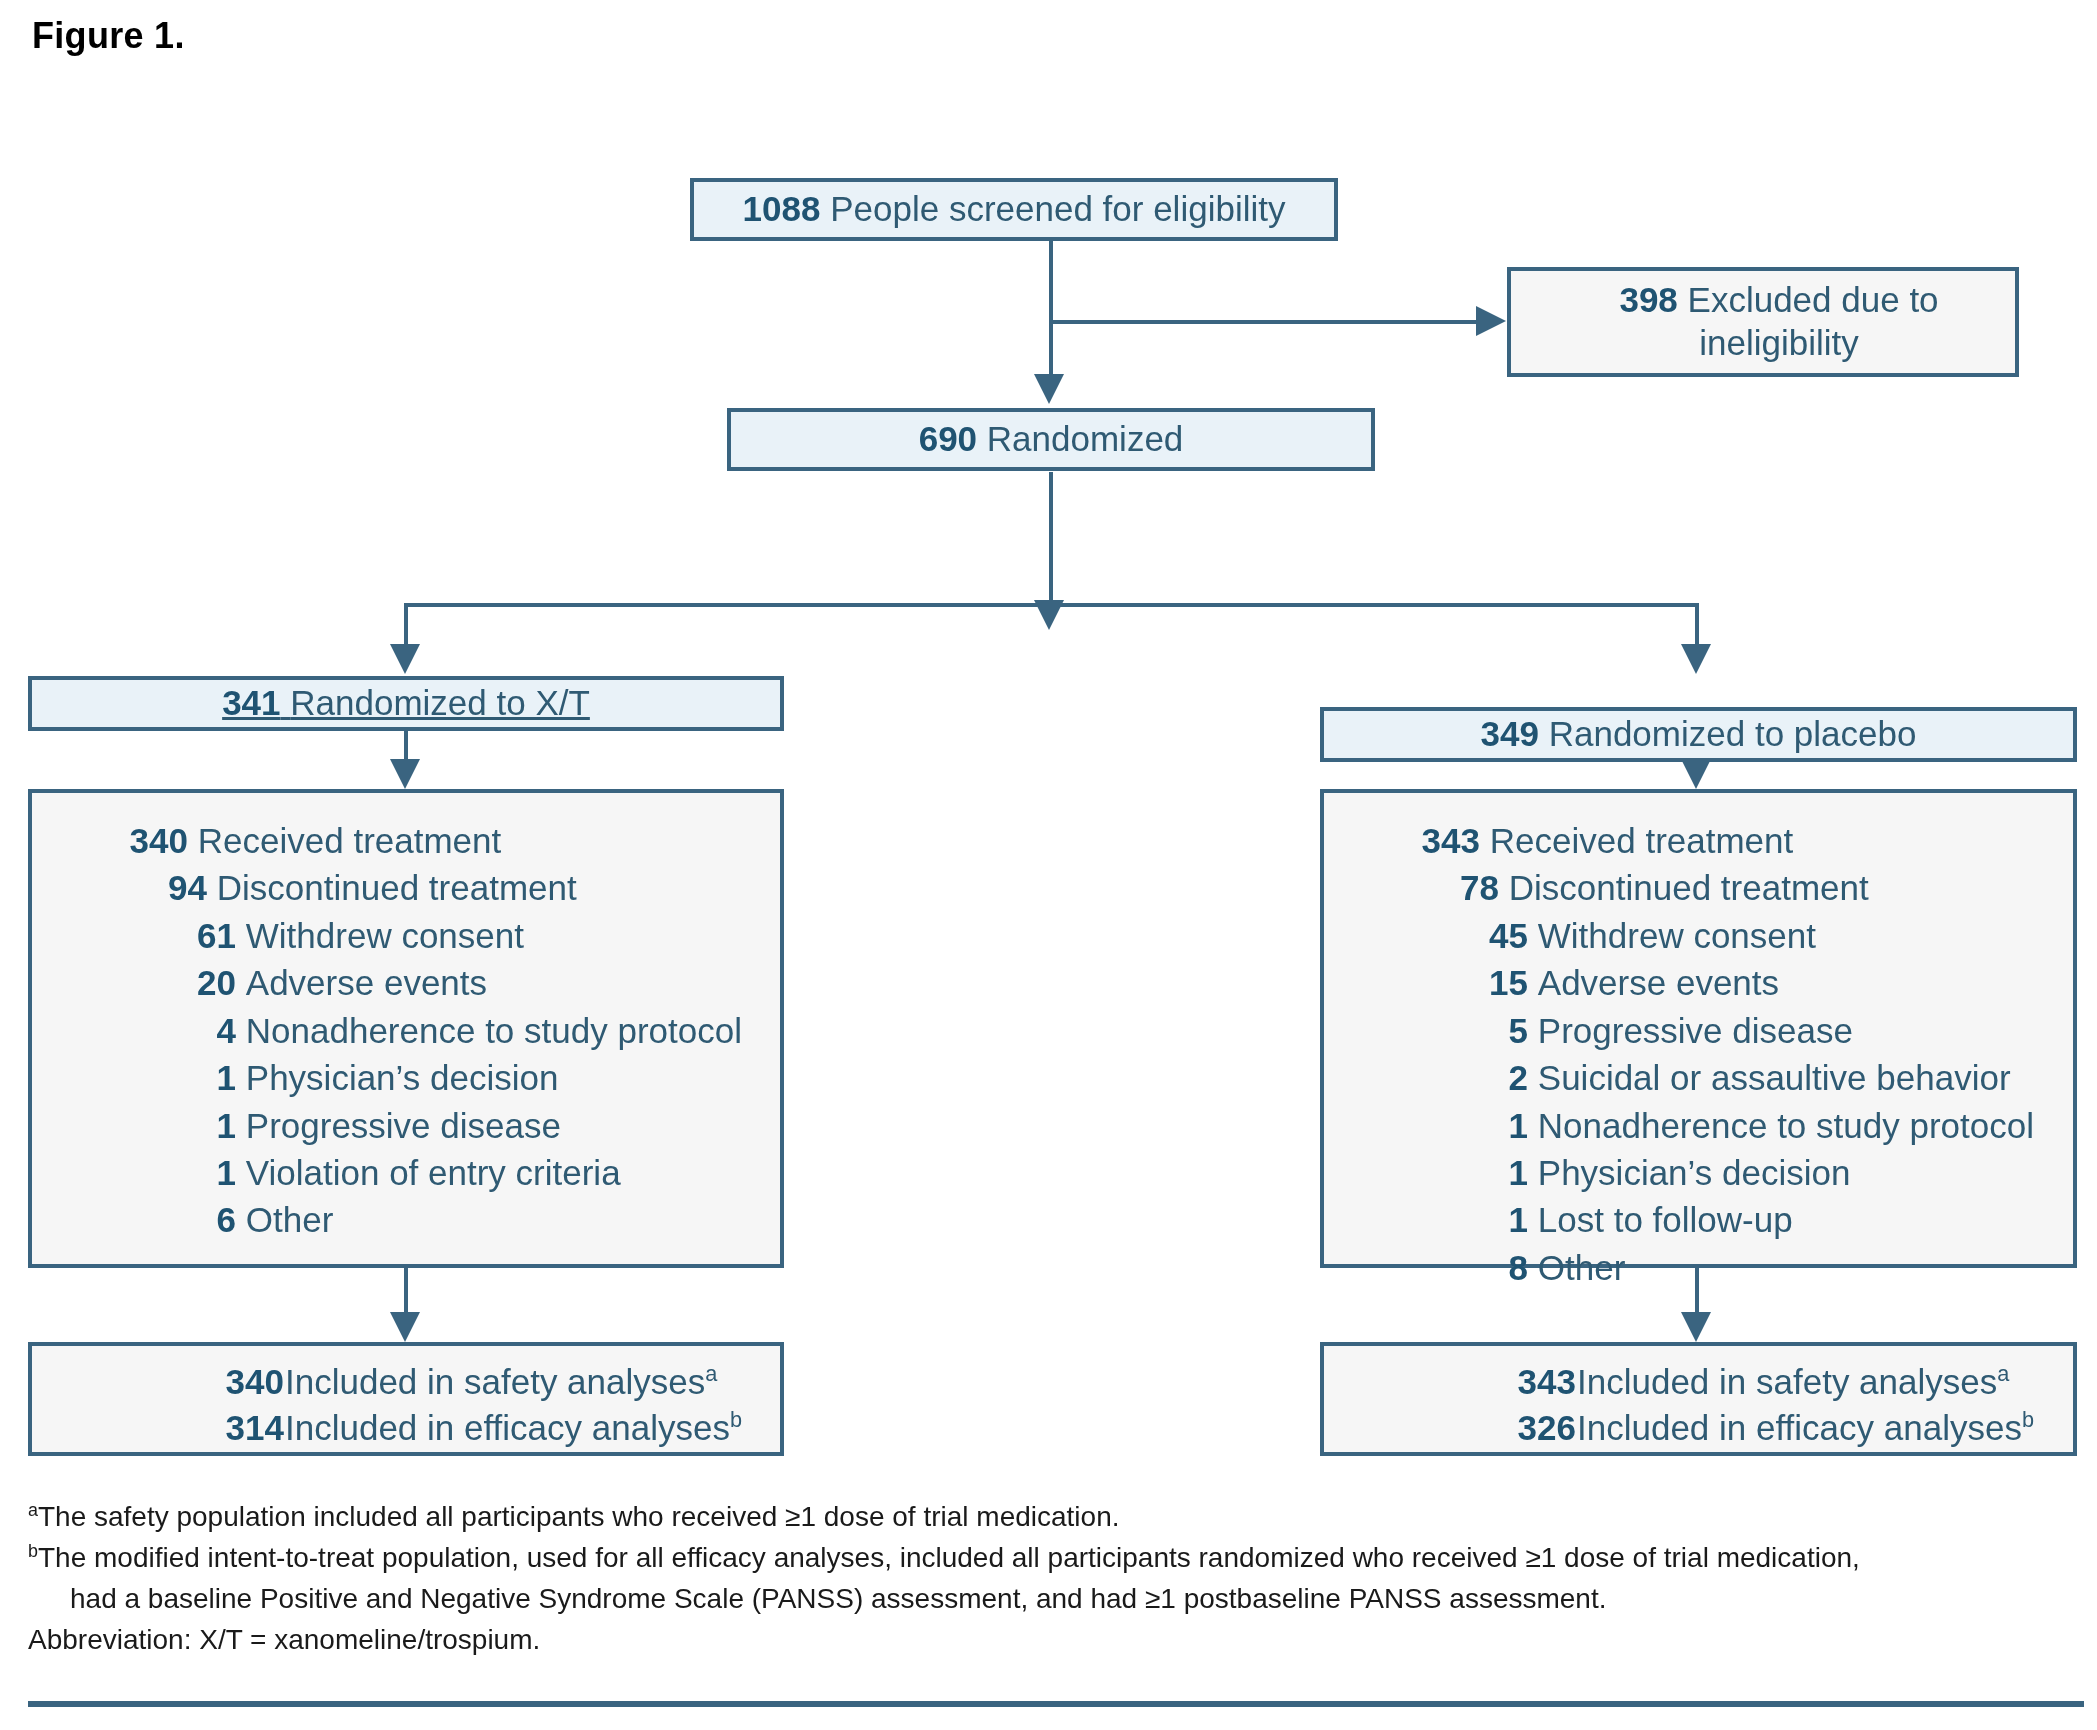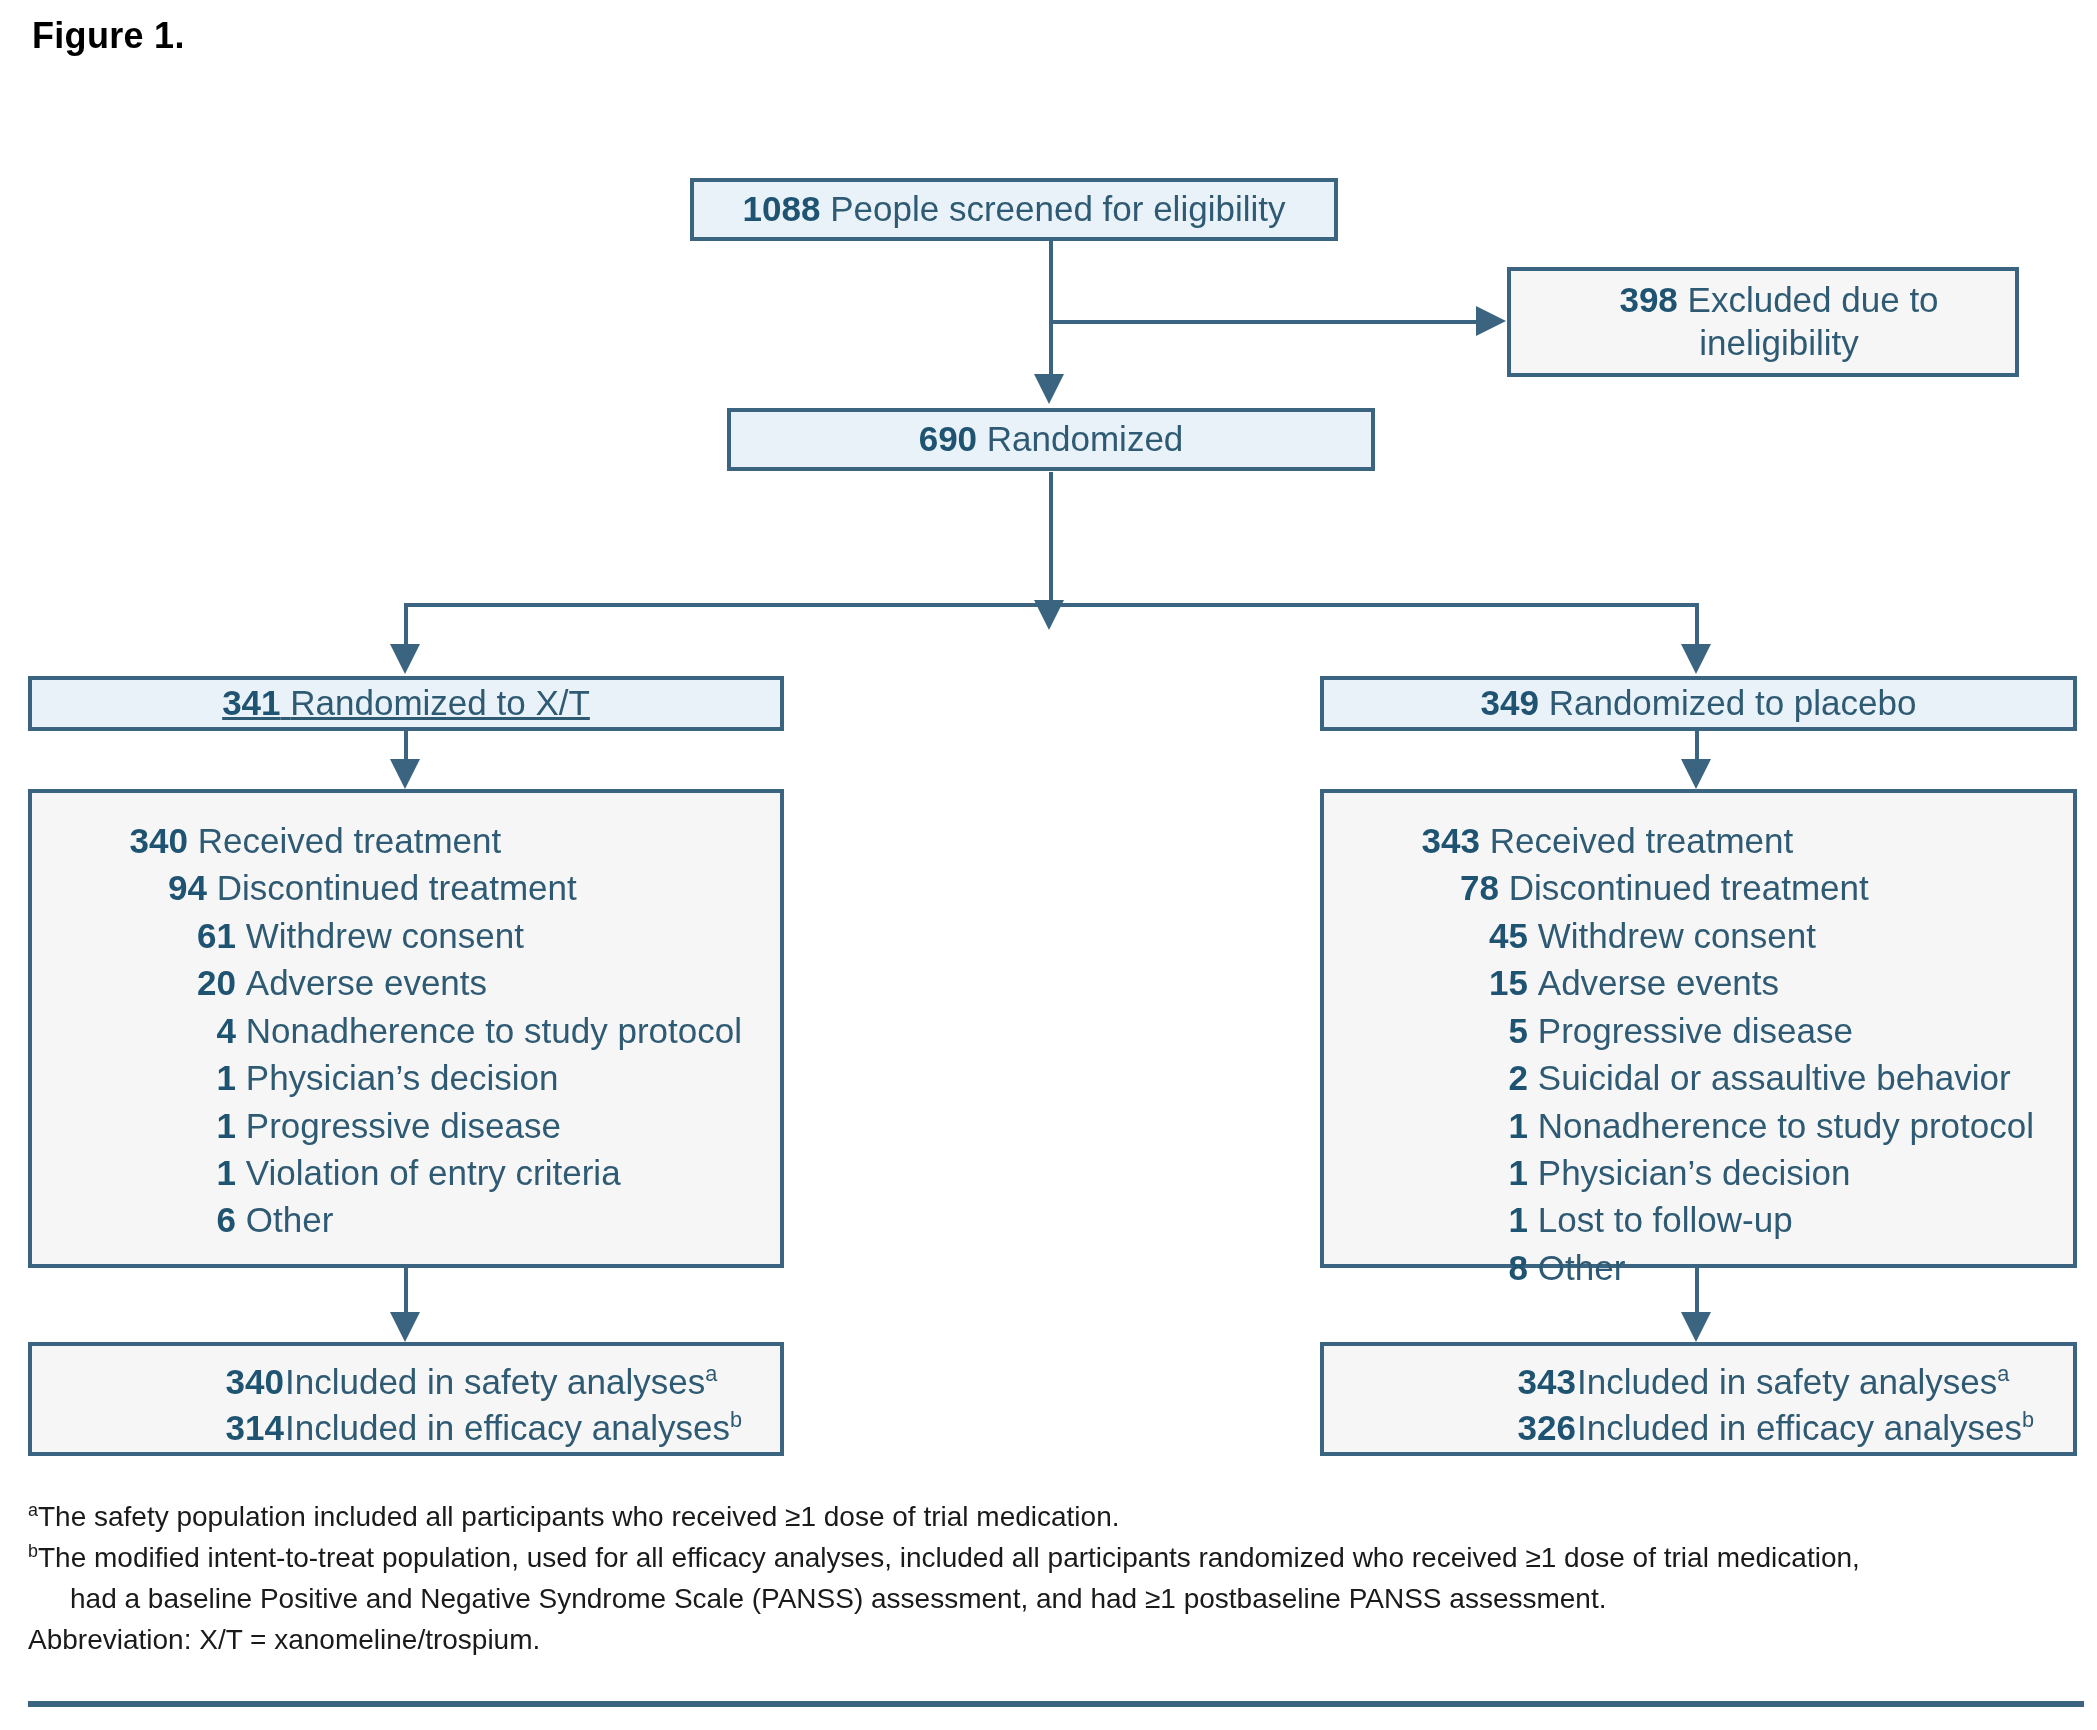--- a/index.html
+++ b/index.html
@@ -56,21 +56,21 @@
     text-align: center;
     padding: 0 10.4px;
   }
   .fbox .btext b { font-weight: bold; color: #1f5372; }
 
   
   #box-screened   { left: 690px; top: 178px;  width: 648px; height: 63px; }
   #box-excluded   { left: 1507px; top: 267px;  width: 512px;  height: 110px; }
   #box-randomized { left: 727px; top: 408px;  width: 648px; height: 63px; }
   #box-arm-left   { left: 28px;   top: 676px; width: 756px; height: 55px; text-decoration: underline; }
-  #box-arm-right  { left: 1320px; top: 676px; width: 757px; height: 55px; }
+  #box-arm-right  { left: 1320px; top: 707px; width: 757px; height: 55px; }
   #box-detail-left  { left: 28px;  top: 789px; width: 756px; height: 479px; }
   #box-detail-right { left: 1320px; top: 789px; width: 757px; height: 479px; }
   #box-final-left   { left: 28px;  top: 1342px; width: 756px; height: 114px; }
   #box-final-right  { left: 1320px; top: 1342px; width: 757px; height: 114px; }
 
   
   .detail-box {
     display: block;
     padding: 24px 0 0 0;
   }

